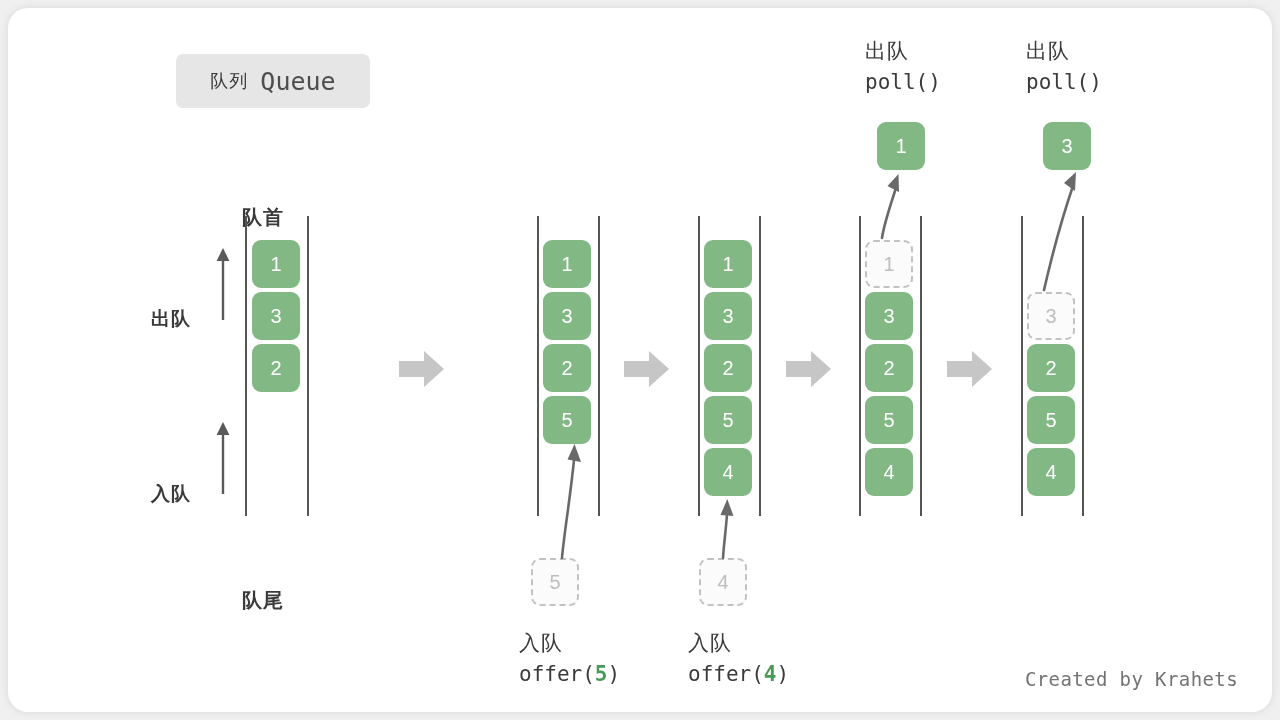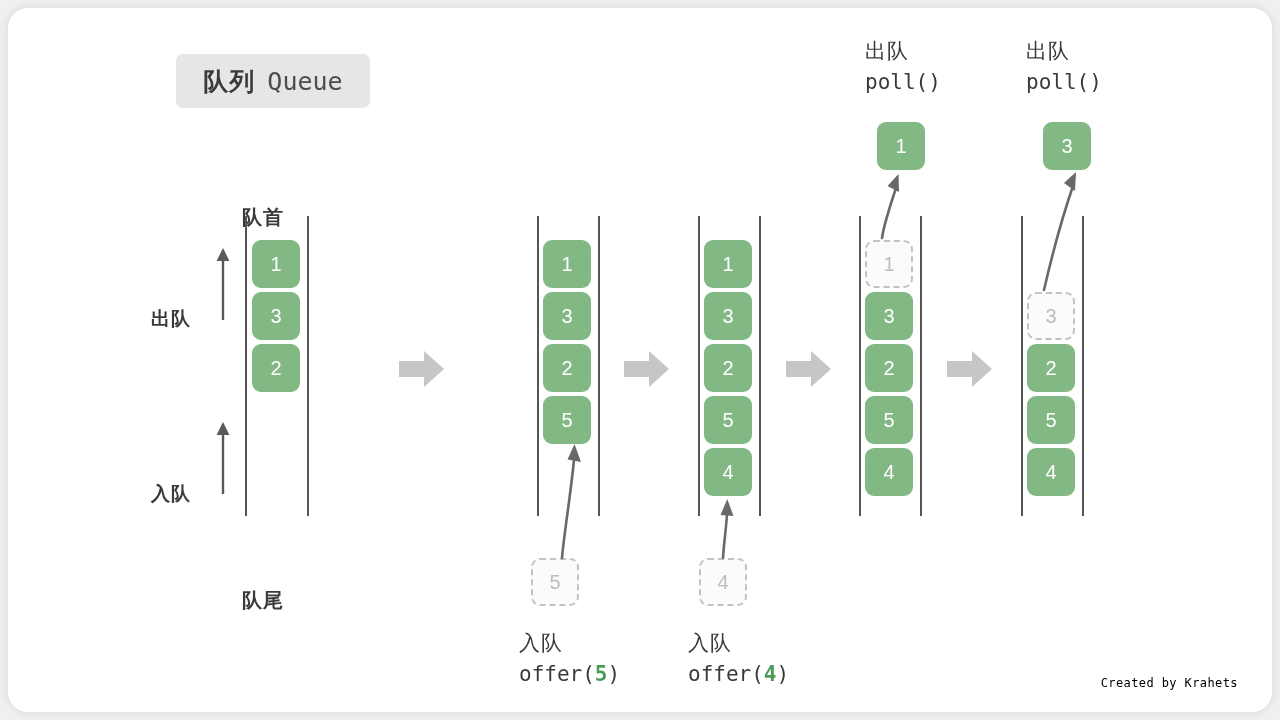--- a/index.html
+++ b/index.html
@@ -40,22 +40,22 @@
     top: 46px;
     width: 194px;
     height: 54px;
     background: #e6e6e6;
     border-radius: 7px;
     display: flex;
     align-items: center;
     justify-content: center;
   }
   .title-cn {
-    font-size: 25px;
-    font-weight: bold;
+    font-size: 18px;
+    font-weight: normal;
     color: #3a3a3a;
     letter-spacing: 1px;
   }
   .title-en {
     font-size: 25px;
     font-family: "DejaVu Sans Mono", "Liberation Mono", monospace;
     color: #4d4d4d;
     margin-left: 12px;
   }
 
@@ -149,22 +149,22 @@
     pointer-events: none;
   }
   .motion-arrow svg { display: block; overflow: visible; }
 
   
   .watermark {
     position: absolute;
     right: 34px;
     bottom: 22px;
     font-family: "DejaVu Sans Mono", "Liberation Mono", monospace;
-    font-size: 12px;
-    color: #000000;
+    font-size: 19px;
+    color: #737373;
     letter-spacing: 0.4px;
   }
 </style>
 </head>
 <body>
 
 <div id="canvas">
   <div class="card">
 
     <div class="title-badge">

